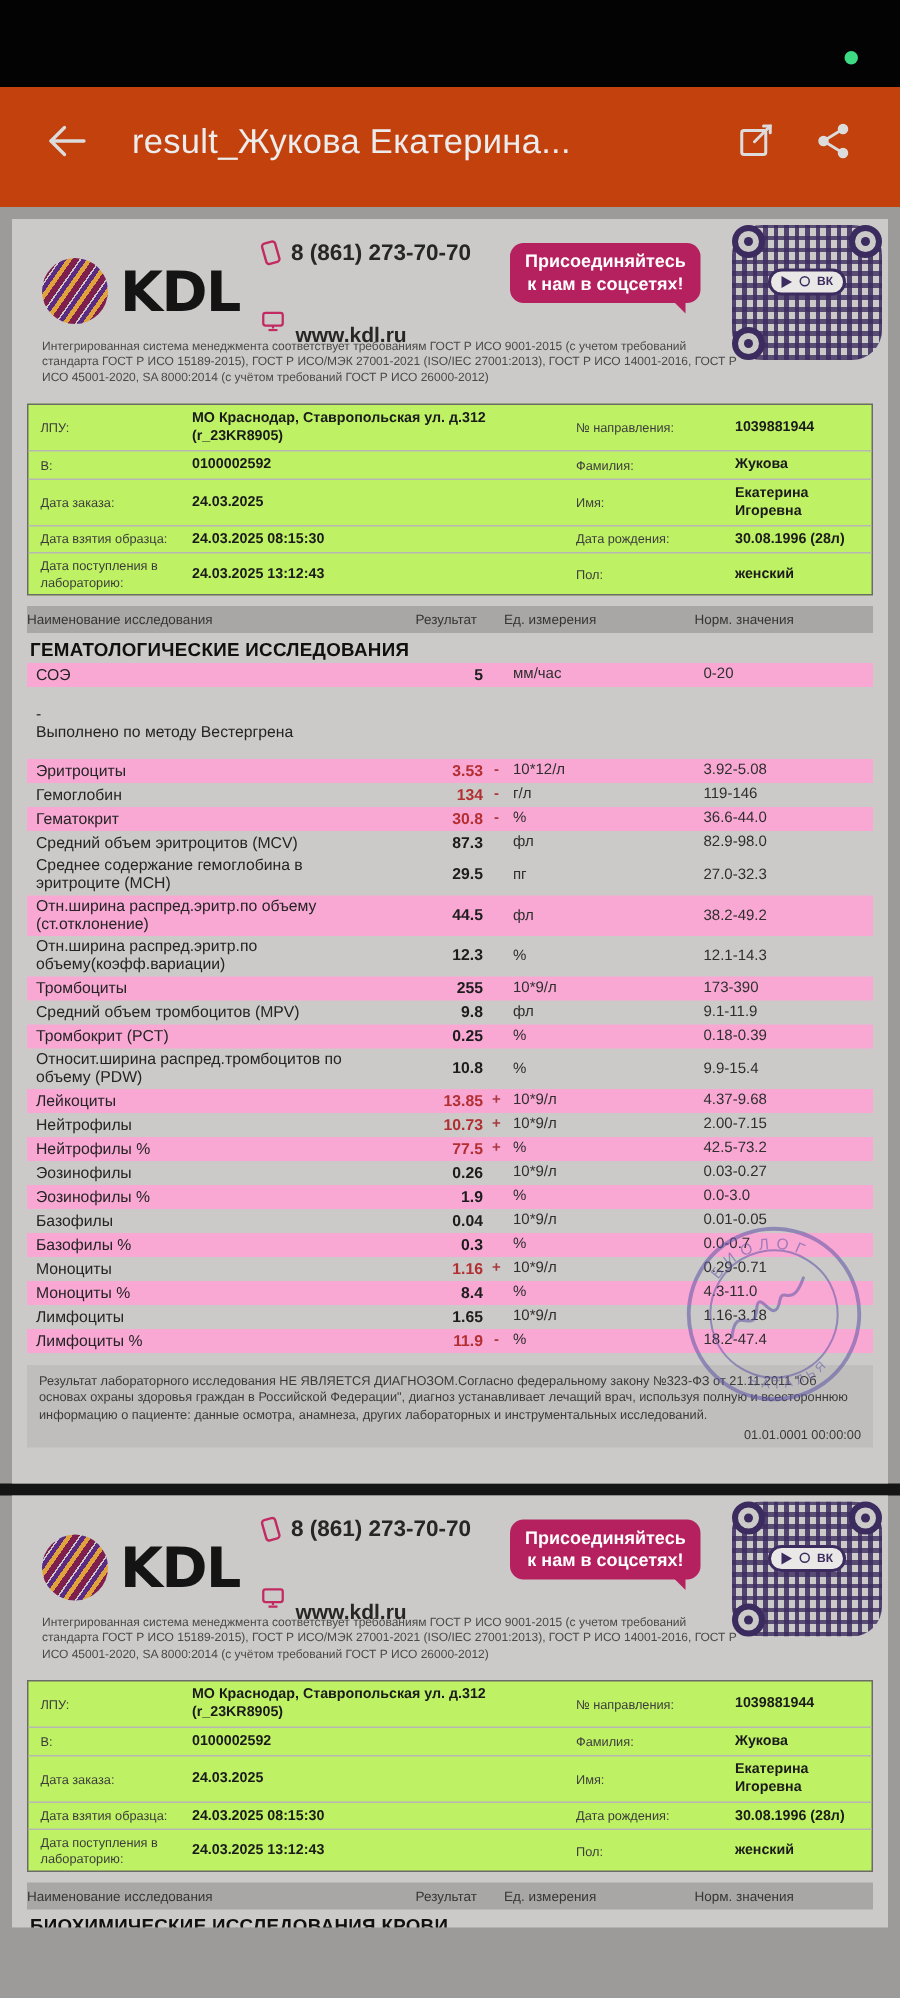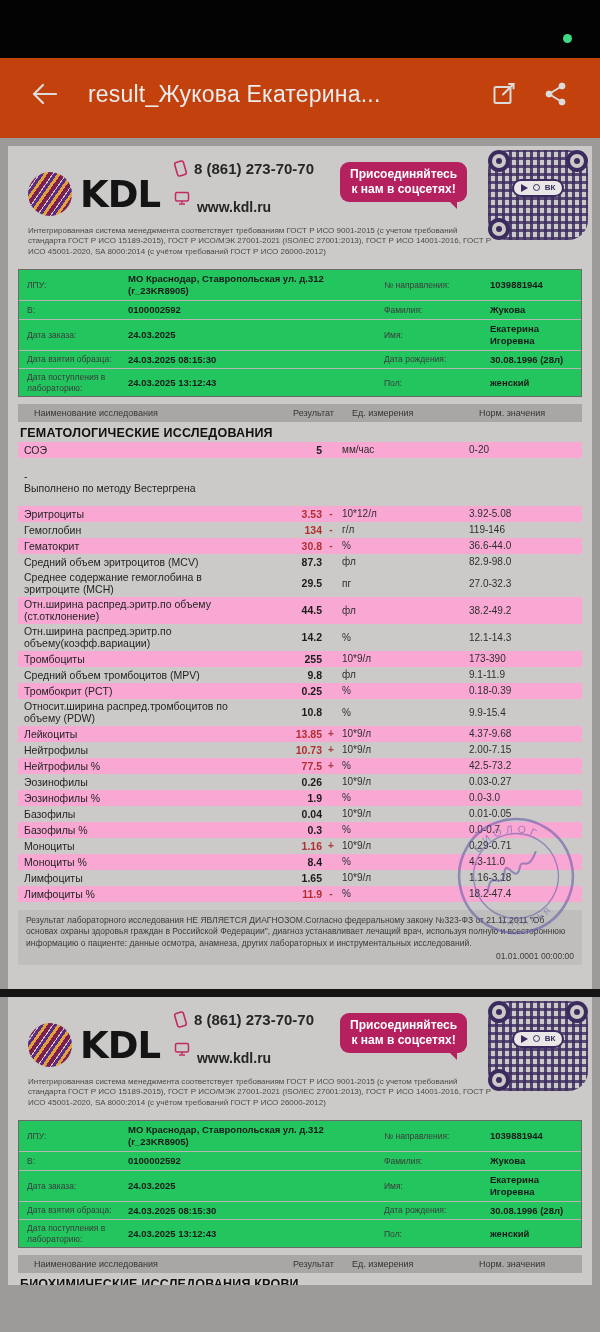--- a/index.html
+++ b/index.html
@@ -20,48 +20,48 @@
   .page1 { height:843px; margin-top:8px; }
   .page2 { height:288px; }
   .pagesep { height:8px; background:#151515; margin-top:0; }
 
   
   .brandwrap { position:relative; padding:10px 10px 0 10px; }
   .brandrow { display:flex; align-items:flex-start; gap:14px; height:64px; }
   .logo { display:flex; align-items:center; gap:8px; margin-left:10px; margin-top:16px; }
   .logoball { width:44px; height:44px; border-radius:50%; background:repeating-linear-gradient(125deg,#5b2a82 0 3px,#e0a23a 3px 6px,#7e1f4e 6px 10px,#cbcac8 10px 11px); }
   .logotext { font-size:37px; font-weight:bold; color:#141414; letter-spacing:-1px; font-family:"DejaVu Sans", sans-serif; }
-  .contacts { margin-top:4px; display:flex; flex-direction:column; gap:4px; }
+  .contacts { margin-top:4px; display:flex; flex-direction:column; gap:20px; }
   .contactline { display:flex; align-items:center; gap:7px; }
   .phone-num { font-size:15px; font-weight:bold; color:#262626; }
   .site { font-size:14px; font-weight:bold; color:#262626;margin-top:18px; }
   .badge { position:relative; margin-left:12px; margin-top:6px; background:#b5205f; color:#fff; border-radius:9px; padding:5px 10px; font-size:12px; font-weight:bold; text-align:center; line-height:1.25; flex:0 0 auto; }
   .badge:after { content:""; position:absolute; right:10px; bottom:-7px; border:8px solid transparent; border-top-color:#b5205f; border-right-color:#b5205f; }
   
   .qr { position:absolute; top:4px; right:4px; width:100px; height:90px;
         background-image:repeating-linear-gradient(90deg, rgba(59,43,94,.85) 0 3px, transparent 3px 7px),
                          repeating-linear-gradient(0deg, rgba(59,43,94,.8) 0 3px, transparent 3px 8px);border-radius:20px; }
   .finder { position:absolute; width:22px; height:22px; border:4px solid #3b2b5e; border-radius:50%; background:#cbcac8; }
   .finder i { position:absolute; left:4px; top:4px; width:6px; height:6px; border-radius:50%; background:#3b2b5e; }
   .f-tl{ left:0; top:0; } .f-tr{ right:0; top:0; } .f-bl{ left:0; bottom:0; }
   .qrpill { position:absolute; left:50%; top:42%; transform:translate(-50%,-50%); width:52px; height:18px; background:#e9e8e6; border:2px solid #3b2b5e; border-radius:10px; display:flex; align-items:center; justify-content:center; gap:5px; }
   .tri { width:0; height:0; border-left:7px solid #3b2b5e; border-top:4px solid transparent; border-bottom:4px solid transparent; }
   .dotp { width:7px; height:7px; border:1.5px solid #3b2b5e; border-radius:50%; }
   .vktxt { font-size:8px; font-weight:bold; color:#3b2b5e; }
   .isotext { margin:6px 0 0 10px; width:468px; font-size:8px; line-height:1.3; color:#4a4948; }
 
   
-  .infotable { margin:12px 10px 0 10px; border:1.5px solid #6b6a68; background:#22c55e; }
+  .infotable { margin:12px 10px 0 10px; border:1.5px solid #6b6a68; background:#bef264; }
   .inforow { display:grid; grid-template-columns:95px 250px 100px 1fr; column-gap:6px; padding:3px 4px 3px 8px; border-top:1px solid #b7b6b4; align-items:center; }
   .inforow:first-child { border-top:none; }
   .ilabel { font-size:8.5px; color:#3c3c3c; line-height:1.2; }
   .ivalue { font-size:9.5px; font-weight:bold; color:#1a1a1a; line-height:1.25; }
 
   
-  .thead { display:grid; grid-template-columns:230px 70px 18px 127px 1fr; margin:7px 10px 0 10px; padding:4px 16px; background:#a8a7a5; align-items:center; }
+  .thead { display:grid; grid-template-columns:230px 70px 18px 127px 1fr; margin:7px 10px 0 10px; padding:4px 0; background:#a8a7a5; align-items:center; }
   .thead span { font-size:9px; color:#353535; }
   .th-res { text-align:right; }
   .section { padding:4px 10px 2px 12px; font-size:12.5px; font-weight:bold; color:#101010; letter-spacing:.2px; }
   .rows { margin:0 10px; }
   .rrow { display:grid; grid-template-columns:230px 70px 18px 127px 1fr; padding:1.5px 4px; min-height:16px; align-items:center; }
   .rrow.band { background:#f9a8d4; }
   .rname { font-size:10.5px; color:#242424; line-height:12px; padding-left:2px; }
   .rres { font-size:10.5px; font-weight:bold; color:#1c1c1c; text-align:right; }
   .rflag { font-size:10px; font-weight:bold; color:#a8393c; text-align:center; }
   .runits, .rnorm { font-size:10px; color:#2e2e2e; padding-left:2px; }
@@ -255,21 +255,21 @@
           </div>
           <div class="rrow band">
             <span class="rname">Отн.ширина распред.эритр.по объему (ст.отклонение)</span>
             <span class="rres">44.5</span>
             <span class="rflag"></span>
             <span class="runits">фл</span>
             <span class="rnorm">38.2-49.2</span>
           </div>
           <div class="rrow">
             <span class="rname">Отн.ширина распред.эритр.по объему(коэфф.вариации)</span>
-            <span class="rres">14.2</span>
+            <span class="rres">12.3</span>
             <span class="rflag"></span>
             <span class="runits">%</span>
             <span class="rnorm">12.1-14.3</span>
           </div>
           <div class="rrow band">
             <span class="rname">Тромбоциты</span>
             <span class="rres">255</span>
             <span class="rflag"></span>
             <span class="runits">10*9/л</span>
             <span class="rnorm">173-390</span>

